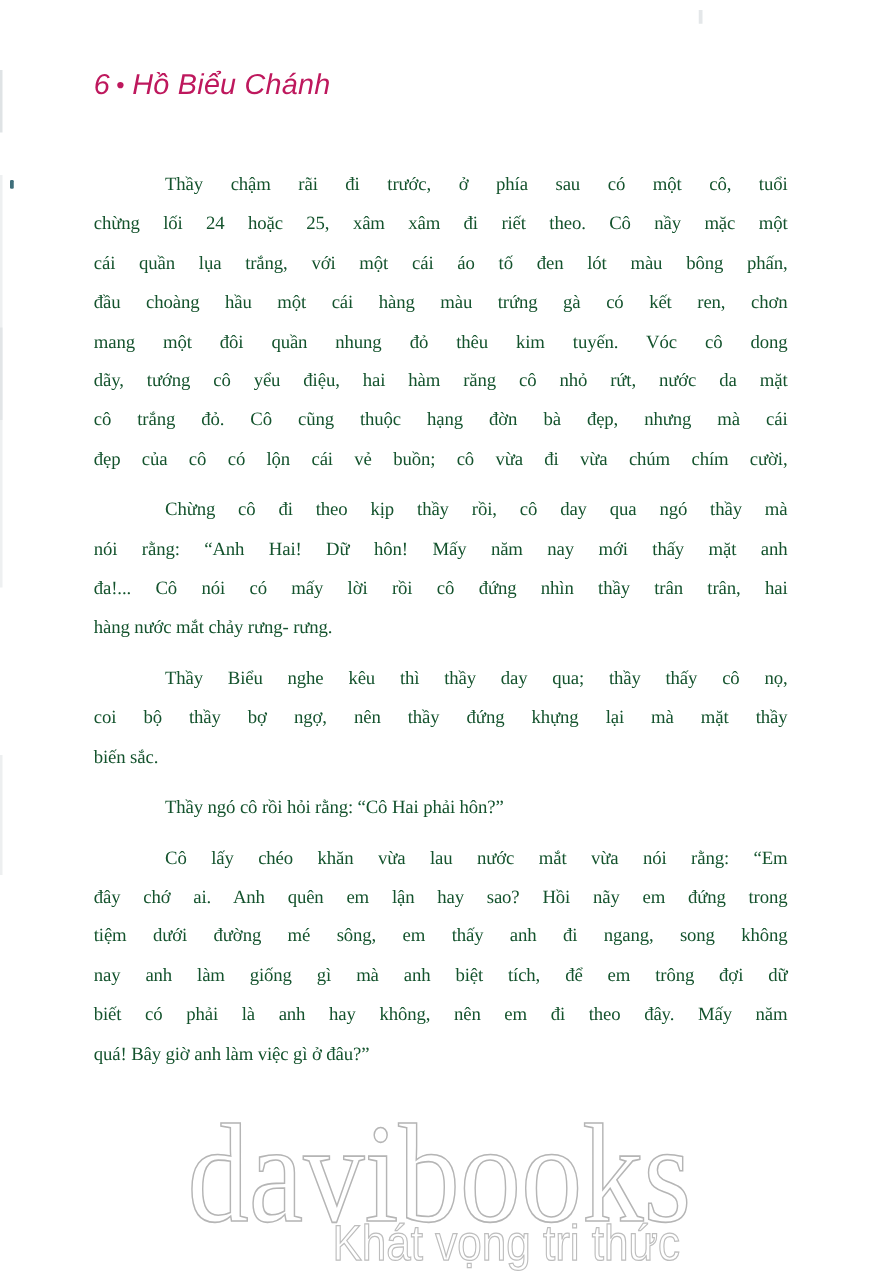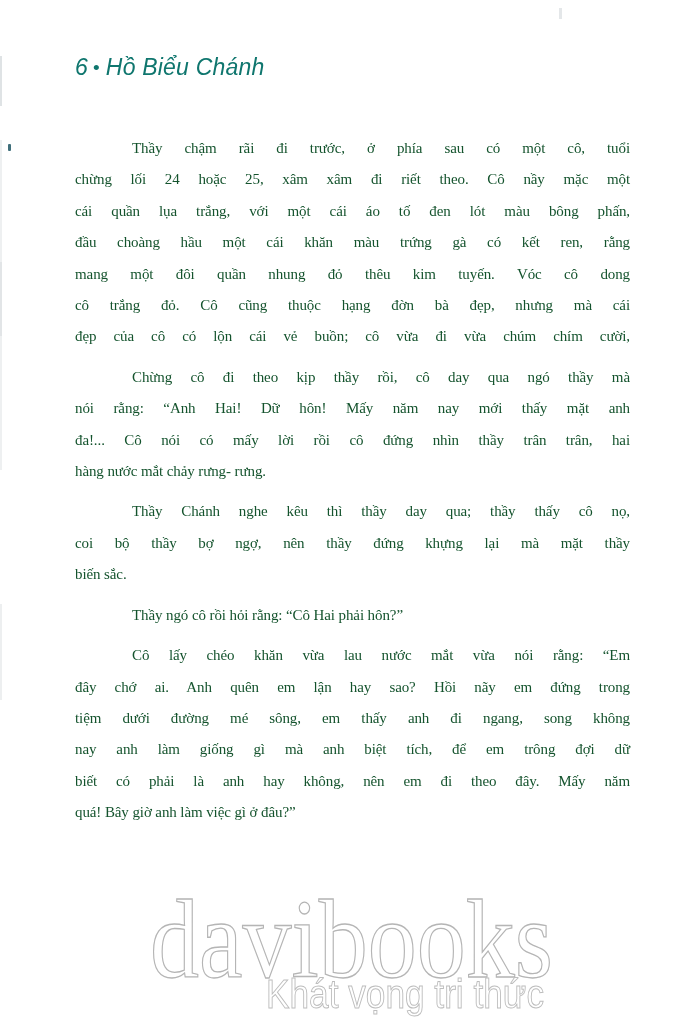--- a/index.html
+++ b/index.html
@@ -18,21 +18,21 @@
 
   
   .running-header {
     position: absolute;
     left: 75px;
     top: 54px;
     font-family: "Liberation Sans", "DejaVu Sans", sans-serif;
     font-style: italic;
     font-size: 23px;
     letter-spacing: 0.2px;
-    color: #0f766e;
+    color: #be185d;
     white-space: nowrap;
   }
   .running-header .bullet {
     font-style: normal;
     font-size: 19px;
     margin: 0 6px 0 5px;
     position: relative;
     top: -1px;
   }
 
@@ -93,33 +93,34 @@
 
   <div class="running-header">
     <span>6</span><span class="bullet">•</span><span>Hồ Biểu Chánh</span>
   </div>
 
   <div class="body-text">
     <div class="para">
         <div class="line">Thầy chậm rãi đi trước, ở phía sau có một cô, tuổi</div>
         <div class="line">chừng lối 24 hoặc 25, xâm xâm đi riết theo. Cô nầy mặc một</div>
         <div class="line">cái quần lụa trắng, với một cái áo tố đen lót màu bông phấn,</div>
-        <div class="line">đầu choàng hầu một cái khăn màu trứng gà có kết ren, rằng</div>
+        <div class="line">đầu choàng hầu một cái hàng màu trứng gà có kết ren, chơn</div>
         <div class="line">mang một đôi quần nhung đỏ thêu kim tuyến. Vóc cô dong</div>
+        <div class="line">dãy, tướng cô yểu điệu, hai hàm răng cô nhỏ rứt, nước da mặt</div>
         <div class="line">cô trắng đỏ. Cô cũng thuộc hạng đờn bà đẹp, nhưng mà cái</div>
         <div class="line">đẹp của cô có lộn cái vẻ buồn; cô vừa đi vừa chúm chím cười,</div>
       </div>
     <div class="para">
         <div class="line">Chừng cô đi theo kịp thầy rồi, cô day qua ngó thầy mà</div>
         <div class="line">nói rằng: “Anh Hai! Dữ hôn! Mấy năm nay mới thấy mặt anh</div>
         <div class="line">đa!... Cô nói có mấy lời rồi cô đứng nhìn thầy trân trân, hai</div>
         <div class="line last">hàng nước mắt chảy rưng- rưng.</div>
       </div>
     <div class="para">
-        <div class="line">Thầy Chánh nghe kêu thì thầy day qua; thầy thấy cô nọ,</div>
+        <div class="line">Thầy Biểu nghe kêu thì thầy day qua; thầy thấy cô nọ,</div>
         <div class="line">coi bộ thầy bợ ngợ, nên thầy đứng khựng lại mà mặt thầy</div>
         <div class="line last">biến sắc.</div>
       </div>
     <div class="para">
         <div class="line last">Thầy ngó cô rồi hỏi rằng: “Cô Hai phải hôn?”</div>
       </div>
     <div class="para">
         <div class="line">Cô lấy chéo khăn vừa lau nước mắt vừa nói rằng: “Em</div>
         <div class="line">đây chớ ai. Anh quên em lận hay sao? Hồi nãy em đứng trong</div>
         <div class="line">tiệm dưới đường mé sông, em thấy anh đi ngang, song không</div>

